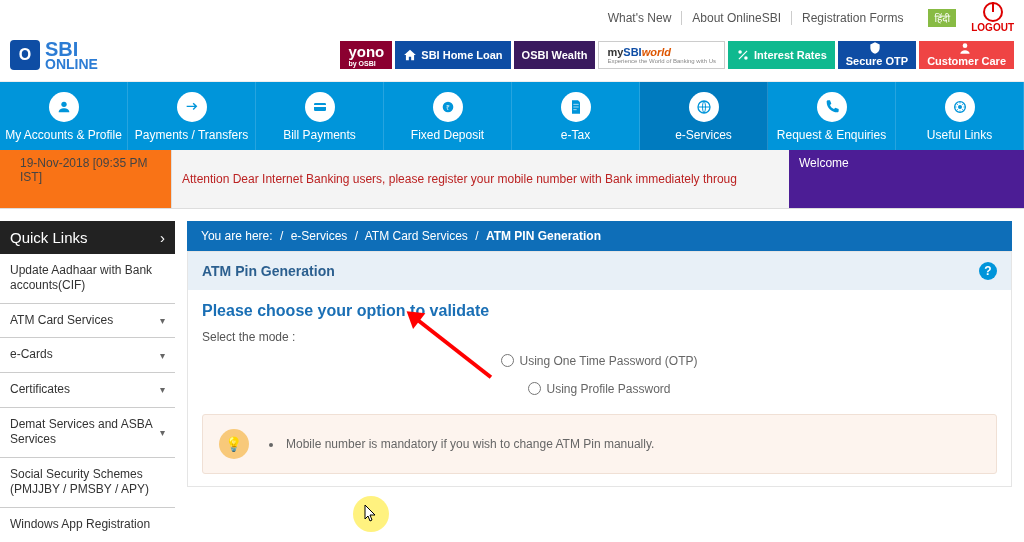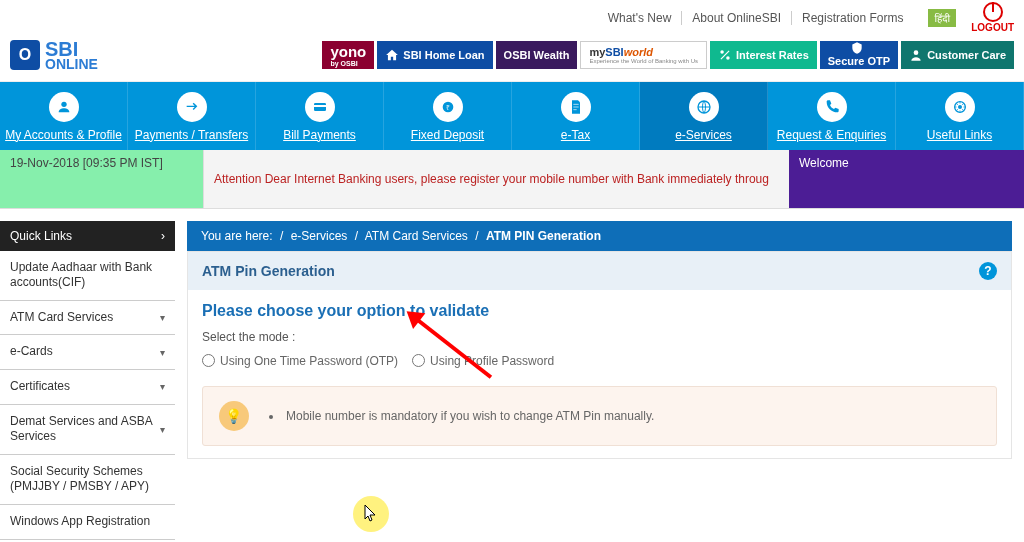--- a/index.html
+++ b/index.html
@@ -25,49 +25,49 @@
   .tile.yono { background: #8b0030; }
   .tile.home { background: #0e4da4; }
   .tile.wealth { background: #3a1a5e; }
   .tile.world { background: #fff; border: 1px solid #ccc; color: #0e4da4; }
   .tile.world .my { color: #333; }
   .tile.world .sbi { color: #0e4da4; }
   .tile.world .world { color: #d50; font-style: italic; }
   .tile.world small { display:block; font-size:6px; color:#888; font-weight:normal; line-height:1; }
   .tile.intrate { background: #0fb98f; }
   .tile.secure { background: #0e4da4; flex-direction: column; }
-  .tile.care { background: #0f766e; }
+  .tile.care { background: #ef4444; flex-direction: column; }
 
   .main-nav { display: flex; background: #0095da; }
-  .nav-item { flex: 1; text-align: center; color: #fff; padding: 10px 5px 8px; font-size: 12px; cursor: pointer; border-right: 1px solid rgba(255,255,255,0.15); text-decoration: underline; }
+  .nav-item { flex: 1; text-align: center; color: #fff; padding: 10px 5px 8px; font-size: 12px; cursor: pointer; border-right: 1px solid rgba(255,255,255,0.15); }
   .nav-item.active { background: #007bbf; }
   .nav-icon { width: 30px; height: 30px; background: #fff; border-radius: 50%; margin: 0 auto 6px; display: flex; align-items: center; justify-content: center; }
   .nav-icon svg { width: 16px; height: 16px; fill: #0095da; }
 
   .status-row { display: flex; background: #f4f4f4; border-bottom: 1px solid #ddd; font-size: 12px; }
-  .timestamp { padding: 6px 10px; border-right: 1px solid #ddd; width: 204px; color: #444; background: #86efac; }
+  .timestamp { padding: 6px 20px; border-right: 1px solid #ddd; width: 172px; color: #444; background: #f97316; }
   .marquee { padding: 22px 10px; color: #b22; flex: 1; white-space: nowrap; overflow: hidden; }
   .welcome-cell { background: #4c1d95; color: #fff; padding: 6px 10px; width: 235px; font-size: 12px; }
 
   .body-row { display: flex; margin-top: 12px; }
   .sidebar { width: 175px; }
-  .ql-header { background: #222; color: #fff; padding: 8px 10px; font-size: 12px; display: flex; justify-content: space-between; align-items: center; }
+  .ql-header { background: #222; color: #fff; padding: 8px 10px; font-size: 15px; display: flex; justify-content: space-between; align-items: center; }
   .ql-item { padding: 9px 10px; border-bottom: 1px solid #ccc; font-size: 12px; color: #333; display: flex; justify-content: space-between; align-items: center; cursor: pointer; line-height: 1.3; }
   .caret { font-size: 10px; color: #666; }
 
   .main { flex: 1; padding: 0 12px; }
   .breadcrumb { background: #0e6eb8; color: #fff; padding: 8px 14px; font-size: 12px; }
   .breadcrumb .sep { margin: 0 4px; }
   .panel { border: 1px solid #e5e5e5; background: #fff; }
   .panel-header { background: #e8f0f7; color: #2b5f8f; font-weight: bold; padding: 10px 14px; font-size: 14px; display: flex; justify-content: space-between; align-items: center; }
   .help-icon { width: 18px; height: 18px; background: #0095da; color: #fff; border-radius: 50%; text-align: center; line-height: 18px; font-size: 12px; cursor: pointer; }
   .panel-body { padding: 12px 14px; }
   .subhead { color: #1a6fb5; font-weight: bold; font-size: 16px; margin-bottom: 10px; }
   .mode-label { color: #555; font-size: 12px; margin-bottom: 10px; }
-  .radio-row { display: flex; gap: 14px; align-items: center; color: #666; font-size: 12px; }
+  .radio-row { display: flex; gap: 14px; align-items: center; color: #666; font-size: 12px; flex-direction: column; }
   .radio-row label { display: flex; align-items: center; gap: 5px; cursor: pointer; }
   .info-box { background: #fdf4ee; border: 1px solid #f0e0d5; padding: 14px 16px; margin-top: 18px; border-radius: 3px; display: flex; align-items: center; gap: 20px; }
   .bulb-icon { width: 30px; height: 30px; border-radius: 50%; background: #f8c97a; display:flex; align-items:center; justify-content:center; color:#c83; font-size:14px; }
   .info-text { list-style: disc inside; color: #666; font-size: 12px; }
 
   .arrow { position: absolute; transform: rotate(38deg); }
   .arrow-line { width: 95px; height: 4px; background: #f00; position: relative; }
   .arrow-head { position: absolute; left: -12px; top: -8px; width: 0; height: 0; border-right: 16px solid #f00; border-top: 10px solid transparent; border-bottom: 10px solid transparent; }
 
   .cursor-spot { position: absolute; width: 36px; height: 36px; background: rgba(255,230,0,0.5); border-radius: 50%; display:flex; align-items:center; justify-content:center;}

